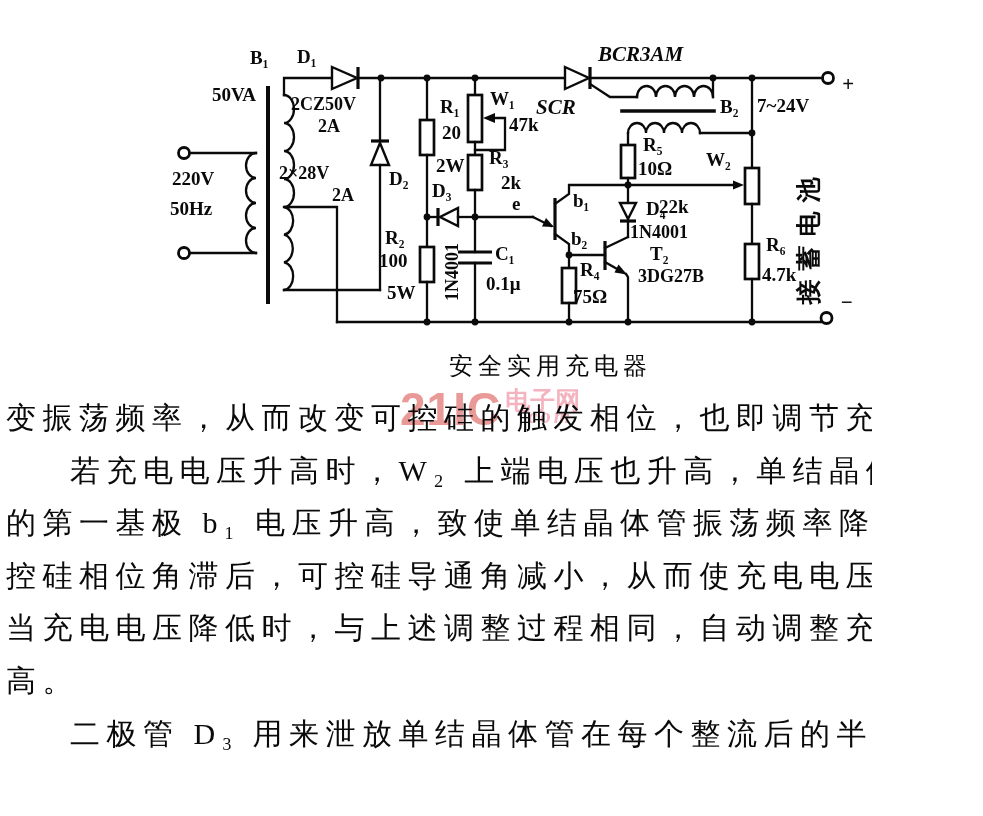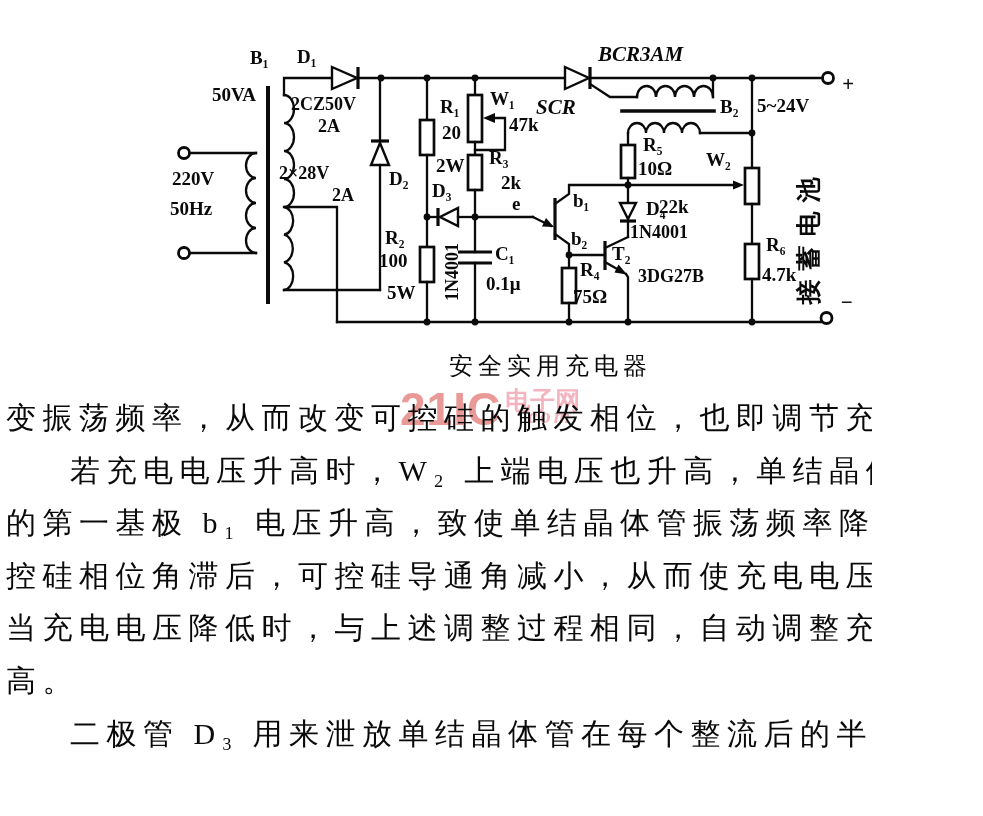--- a/index.html
+++ b/index.html
@@ -217,26 +217,26 @@
   <div class="lbl" style="left:495px;top:244px">C₁</div>
   <div class="lbl" style="left:486px;top:274px">0.1μ</div>
   <div class="lbl" style="left:512px;top:194px">e</div>
   <div class="lbl" style="left:573px;top:191px">b₁</div>
   <div class="lbl" style="left:571px;top:229px">b₂</div>
   <div class="lbl" style="left:580px;top:260px">R₄</div>
   <div class="lbl" style="left:573px;top:287px">75Ω</div>
   <div class="lbl big" style="left:598px;top:44px">BCR3AM</div>
   <div class="lbl big" style="left:536px;top:97px">SCR</div>
   <div class="lbl" style="left:720px;top:97px">B₂</div>
-  <div class="lbl" style="left:757px;top:96px">5~24V</div>
+  <div class="lbl" style="left:757px;top:96px">7~24V</div>
   <div class="lbl" style="left:643px;top:135px">R₅</div>
   <div class="lbl" style="left:638px;top:159px">10Ω</div>
   <div class="lbl" style="left:646px;top:199px">D₄</div>
   <div class="lbl small" style="left:630px;top:223px">1N4001</div>
-  <div class="lbl" style="left:612px;top:244px">T₂</div>
+  <div class="lbl" style="left:650px;top:244px">T₂</div>
   <div class="lbl small" style="left:638px;top:267px">3DG27B</div>
   <div class="lbl" style="left:706px;top:150px">W₂</div>
   <div class="lbl" style="left:659px;top:197px">22k</div>
   <div class="lbl" style="left:766px;top:235px">R₆</div>
   <div class="lbl" style="left:762px;top:265px">4.7k</div>
   <div class="lbl battery-note rot" style="left:723px;top:224px;width:170px">接蓄电池</div>
   <div class="lbl big" style="left:842px;top:74px">+</div>
   <div class="lbl big" style="left:840px;top:292px">−</div>
 
   <div class="caption">安全实用充电器</div>

